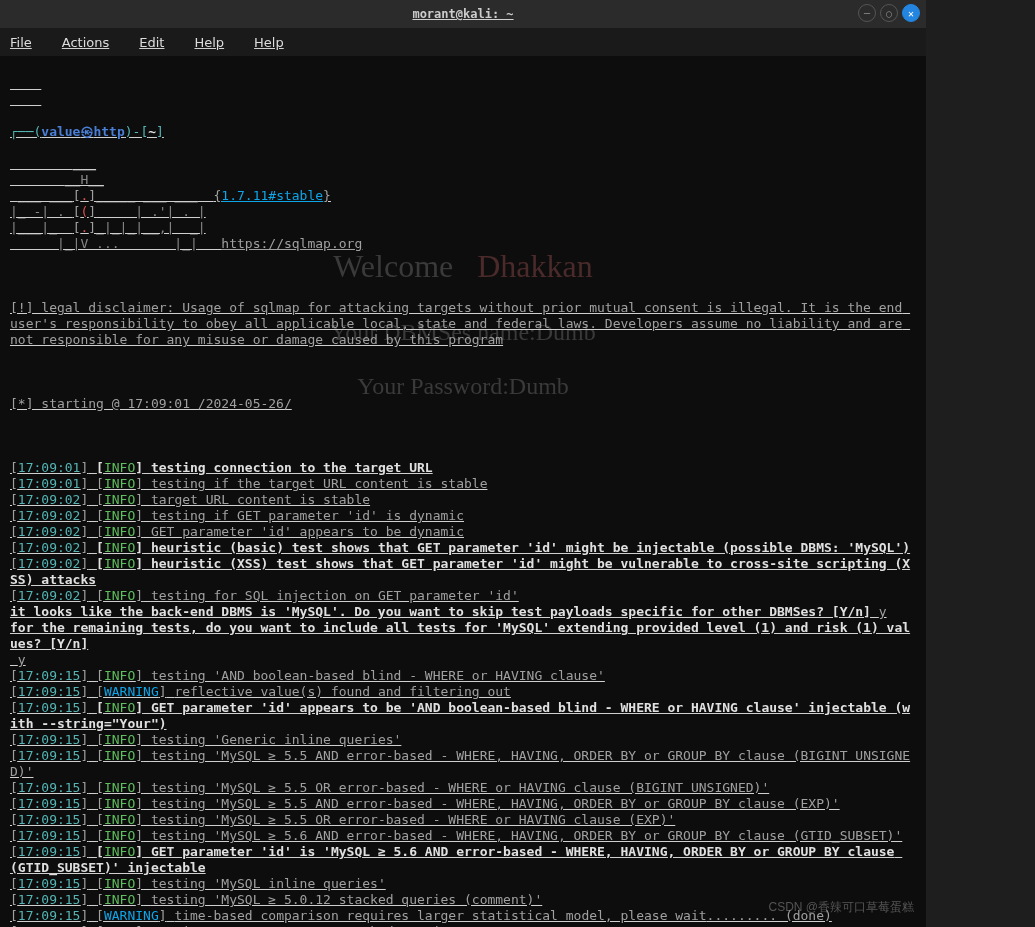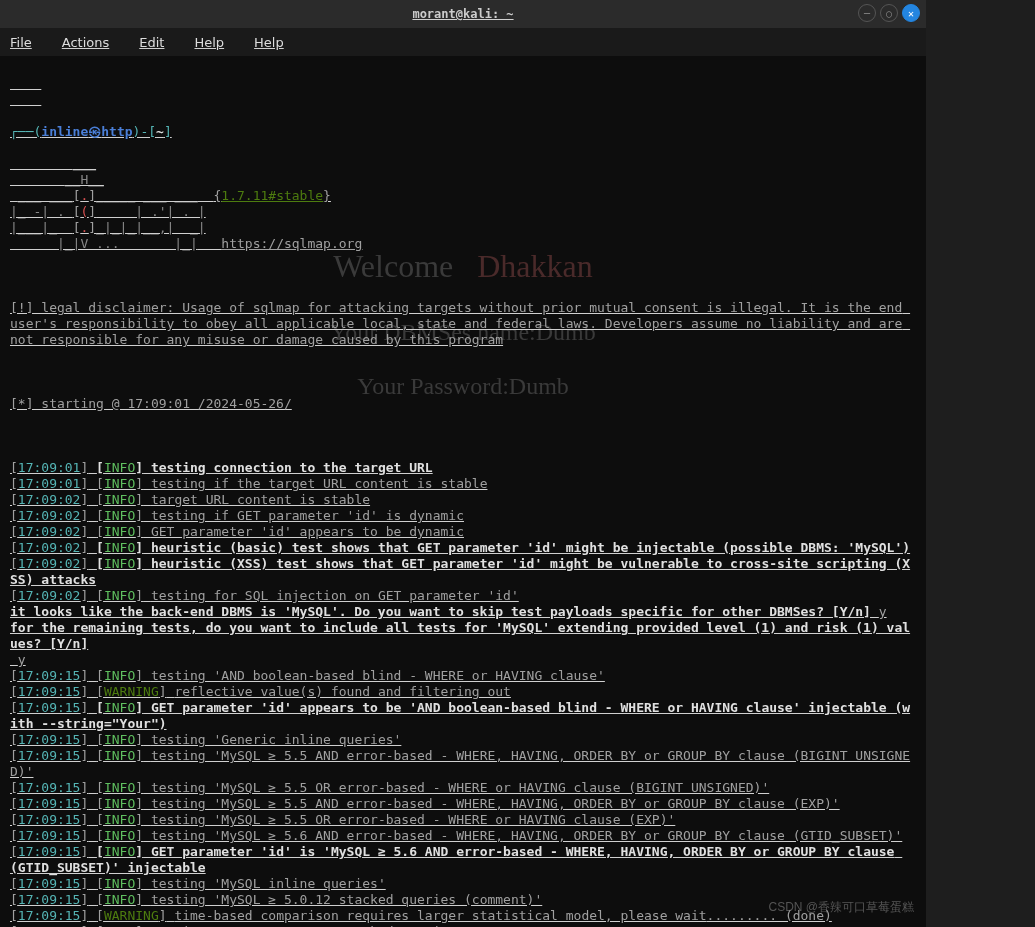--- a/index.html
+++ b/index.html
@@ -15,21 +15,21 @@
   .term { flex:1; padding:4px 10px 10px 10px; line-height:16px; white-space:pre-wrap; word-break:break-all; overflow:hidden; position:relative; }
   .ghost { position:absolute; left:0; right:0; top:170px; text-align:center; font-family:Georgia,serif; color:#3a3a3a; z-index:0; pointer-events:none; }
   .ghost .g1 { font-size:32px; margin-bottom:18px; }
   .ghost .g2,.ghost .g3 { font-size:24px; margin-bottom:6px; }
   .ghost .dh { color:#4a2a2a; }
   .term-content{ position:relative; z-index:1; }
   .c-cyan { color:#3aa0a0; }
   .c-teal { color:#55b5b5; }
   .c-blue { color:#4a7fd8; }
   .c-green { color:#5fbf5f; }
-  .c-yellow { color:#4d7c0f; }
+  .c-yellow { color:#0ea5e9; }
   .c-red { color:#d85050; }
   .c-gray { color:#a0a0a0; }
   .c-grayd { color:#888; }
   .c-white { color:#e0e0e0; }
   .bold { font-weight:bold; }
   .u { text-decoration:underline; }
   .watermark { position:absolute; right:12px; bottom:12px; color:#555; font-size:12px; font-family:sans-serif; }
 </style>
 </head>
 <body>
@@ -52,21 +52,21 @@
     <span class="menu-item">Help</span>
   </div>
 
   <div class="term">
     <div class="ghost">
       <div class="g1"><span>Welcome</span>&nbsp;&nbsp;&nbsp;<span class="dh">Dhakkan</span></div>
       <div class="g2">Your DBMSes name:Dumb</div>
       <div class="g3">Your Password:Dumb</div>
     </div>
     <div class="term-content">
-<div><span class="c-teal">┌──(</span><span class="c-blue bold"><span>inline</span>㉿<span>http</span></span><span class="c-teal">)-[</span><span class="c-white bold">~</span><span class="c-teal">]</span></div>
+<div><span class="c-teal">┌──(</span><span class="c-blue bold"><span>value</span>㉿<span>http</span></span><span class="c-teal">)-[</span><span class="c-white bold">~</span><span class="c-teal">]</span></div>
 <div id="ascii-block"><div><span class="c-grayd">        ___</span></div><div><span class="c-grayd">       __H__</span></div><div><span class="c-grayd"> ___ ___<span class="c-gray">[</span><span class="c-red">.</span><span class="c-gray">]</span>_____ ___ ___</span>  <span class="c-gray">{</span><span class="c-yellow u">1.7.11#stable</span><span class="c-gray">}</span></div><div><span class="c-grayd">|_ -| . <span class="c-gray">[</span><span class="c-red">(</span><span class="c-gray">]</span>     | .'| . |</span></div><div><span class="c-grayd">|___|_  <span class="c-gray">[</span><span class="c-red">.</span><span class="c-gray">]</span>_|_|_|__,|  _|</span></div><div><span class="c-grayd">      |_|V ...       |_|</span>   <span class="c-gray u">https://sqlmap.org</span></div></div>
 <br>
 <div class="c-gray">[!] legal disclaimer: Usage of sqlmap for attacking targets without prior mutual consent is illegal. It is the end user's responsibility to obey all applicable local, state and federal laws. Developers assume no liability and are not responsible for any misuse or damage caused by this program</div>
 <br>
 <div class="c-gray">[*] starting @ 17:09:01 /2024-05-26/</div>
 <br>
 <div id="log-block"><div><span class="c-gray">[</span><span class="c-teal">17:09:01</span><span class="c-gray">]</span> <span class="c-white bold">[</span><span class="c-green">INFO</span><span class="c-white bold">]</span> <span class="c-white bold">testing connection to the target URL</span></div><div><span class="c-gray">[</span><span class="c-teal">17:09:01</span><span class="c-gray">]</span> <span class="c-gray">[</span><span class="c-green">INFO</span><span class="c-gray">]</span> <span class="c-gray">testing if the target URL content is stable</span></div><div><span class="c-gray">[</span><span class="c-teal">17:09:02</span><span class="c-gray">]</span> <span class="c-gray">[</span><span class="c-green">INFO</span><span class="c-gray">]</span> <span class="c-gray">target URL content is stable</span></div><div><span class="c-gray">[</span><span class="c-teal">17:09:02</span><span class="c-gray">]</span> <span class="c-gray">[</span><span class="c-green">INFO</span><span class="c-gray">]</span> <span class="c-gray">testing if GET parameter 'id' is dynamic</span></div><div><span class="c-gray">[</span><span class="c-teal">17:09:02</span><span class="c-gray">]</span> <span class="c-gray">[</span><span class="c-green">INFO</span><span class="c-gray">]</span> <span class="c-gray">GET parameter 'id' appears to be dynamic</span></div><div><span class="c-gray">[</span><span class="c-teal">17:09:02</span><span class="c-gray">]</span> <span class="c-white bold">[</span><span class="c-green">INFO</span><span class="c-white bold">]</span> <span class="c-white bold">heuristic (basic) test shows that GET parameter 'id' might be injectable (possible DBMS: 'MySQL')</span></div><div><span class="c-gray">[</span><span class="c-teal">17:09:02</span><span class="c-gray">]</span> <span class="c-white bold">[</span><span class="c-green">INFO</span><span class="c-white bold">]</span> <span class="c-white bold">heuristic (XSS) test shows that GET parameter 'id' might be vulnerable to cross-site scripting (XSS) attacks</span></div><div><span class="c-gray">[</span><span class="c-teal">17:09:02</span><span class="c-gray">]</span> <span class="c-gray">[</span><span class="c-green">INFO</span><span class="c-gray">]</span> <span class="c-gray">testing for SQL injection on GET parameter 'id'</span></div><div class="c-white bold">it looks like the back-end DBMS is 'MySQL'. Do you want to skip test payloads specific for other DBMSes? [Y/n] <span class="c-gray" style="font-weight:normal">y</span></div><div class="c-white bold">for the remaining tests, do you want to include all tests for 'MySQL' extending provided level (1) and risk (1) values? [Y/n]</div><div class="c-gray"> y</div><div><span class="c-gray">[</span><span class="c-teal">17:09:15</span><span class="c-gray">]</span> <span class="c-gray">[</span><span class="c-green">INFO</span><span class="c-gray">]</span> <span class="c-gray">testing 'AND boolean-based blind - WHERE or HAVING clause'</span></div><div><span class="c-gray">[</span><span class="c-teal">17:09:15</span><span class="c-gray">]</span> <span class="c-gray">[</span><span class="c-yellow">WARNING</span><span class="c-gray">]</span> <span class="c-gray">reflective value(s) found and filtering out</span></div><div><span class="c-gray">[</span><span class="c-teal">17:09:15</span><span class="c-gray">]</span> <span class="c-white bold">[</span><span class="c-green">INFO</span><span class="c-white bold">]</span> <span class="c-white bold">GET parameter 'id' appears to be 'AND boolean-based blind - WHERE or HAVING clause' injectable (with --string="Your")</span></div><div><span class="c-gray">[</span><span class="c-teal">17:09:15</span><span class="c-gray">]</span> <span class="c-gray">[</span><span class="c-green">INFO</span><span class="c-gray">]</span> <span class="c-gray">testing 'Generic inline queries'</span></div><div><span class="c-gray">[</span><span class="c-teal">17:09:15</span><span class="c-gray">]</span> <span class="c-gray">[</span><span class="c-green">INFO</span><span class="c-gray">]</span> <span class="c-gray">testing 'MySQL ≥ 5.5 AND error-based - WHERE, HAVING, ORDER BY or GROUP BY clause (BIGINT UNSIGNED)'</span></div><div><span class="c-gray">[</span><span class="c-teal">17:09:15</span><span class="c-gray">]</span> <span class="c-gray">[</span><span class="c-green">INFO</span><span class="c-gray">]</span> <span class="c-gray">testing 'MySQL ≥ 5.5 OR error-based - WHERE or HAVING clause (BIGINT UNSIGNED)'</span></div><div><span class="c-gray">[</span><span class="c-teal">17:09:15</span><span class="c-gray">]</span> <span class="c-gray">[</span><span class="c-green">INFO</span><span class="c-gray">]</span> <span class="c-gray">testing 'MySQL ≥ 5.5 AND error-based - WHERE, HAVING, ORDER BY or GROUP BY clause (EXP)'</span></div><div><span class="c-gray">[</span><span class="c-teal">17:09:15</span><span class="c-gray">]</span> <span class="c-gray">[</span><span class="c-green">INFO</span><span class="c-gray">]</span> <span class="c-gray">testing 'MySQL ≥ 5.5 OR error-based - WHERE or HAVING clause (EXP)'</span></div><div><span class="c-gray">[</span><span class="c-teal">17:09:15</span><span class="c-gray">]</span> <span class="c-gray">[</span><span class="c-green">INFO</span><span class="c-gray">]</span> <span class="c-gray">testing 'MySQL ≥ 5.6 AND error-based - WHERE, HAVING, ORDER BY or GROUP BY clause (GTID_SUBSET)'</span></div><div><span class="c-gray">[</span><span class="c-teal">17:09:15</span><span class="c-gray">]</span> <span class="c-white bold">[</span><span class="c-green">INFO</span><span class="c-white bold">]</span> <span class="c-white bold">GET parameter 'id' is 'MySQL ≥ 5.6 AND error-based - WHERE, HAVING, ORDER BY or GROUP BY clause (GTID_SUBSET)' injectable</span></div><div><span class="c-gray">[</span><span class="c-teal">17:09:15</span><span class="c-gray">]</span> <span class="c-gray">[</span><span class="c-green">INFO</span><span class="c-gray">]</span> <span class="c-gray">testing 'MySQL inline queries'</span></div><div><span class="c-gray">[</span><span class="c-teal">17:09:15</span><span class="c-gray">]</span> <span class="c-gray">[</span><span class="c-green">INFO</span><span class="c-gray">]</span> <span class="c-gray">testing 'MySQL ≥ 5.0.12 stacked queries (comment)'</span></div><div><span class="c-gray">[</span><span class="c-teal">17:09:15</span><span class="c-gray">]</span> <span class="c-gray">[</span><span class="c-yellow">WARNING</span><span class="c-gray">]</span> <span class="c-gray">time-based comparison requires larger statistical model, please wait</span><span class="c-gray">......... (done)</span></div><div><span class="c-gray">[</span><span class="c-teal">17:09:15</span><span class="c-gray">]</span> <span class="c-gray">[</span><span class="c-green">INFO</span><span class="c-gray">]</span> <span class="c-gray">testing 'MySQL ≥ 5.0.12 stacked queries'</span></div><div><span class="c-gray">[</span><span class="c-teal">17:09:15</span><span class="c-gray">]</span> <span class="c-gray">[</span><span class="c-green">INFO</span><span class="c-gray">]</span> <span class="c-gray">testing 'MySQL ≥ 5.0.12 stacked queries (query SLEEP - comment)'</span></div></div>
     </div>
     <div class="watermark">CSDN @香辣可口草莓蛋糕</div>
   </div>

